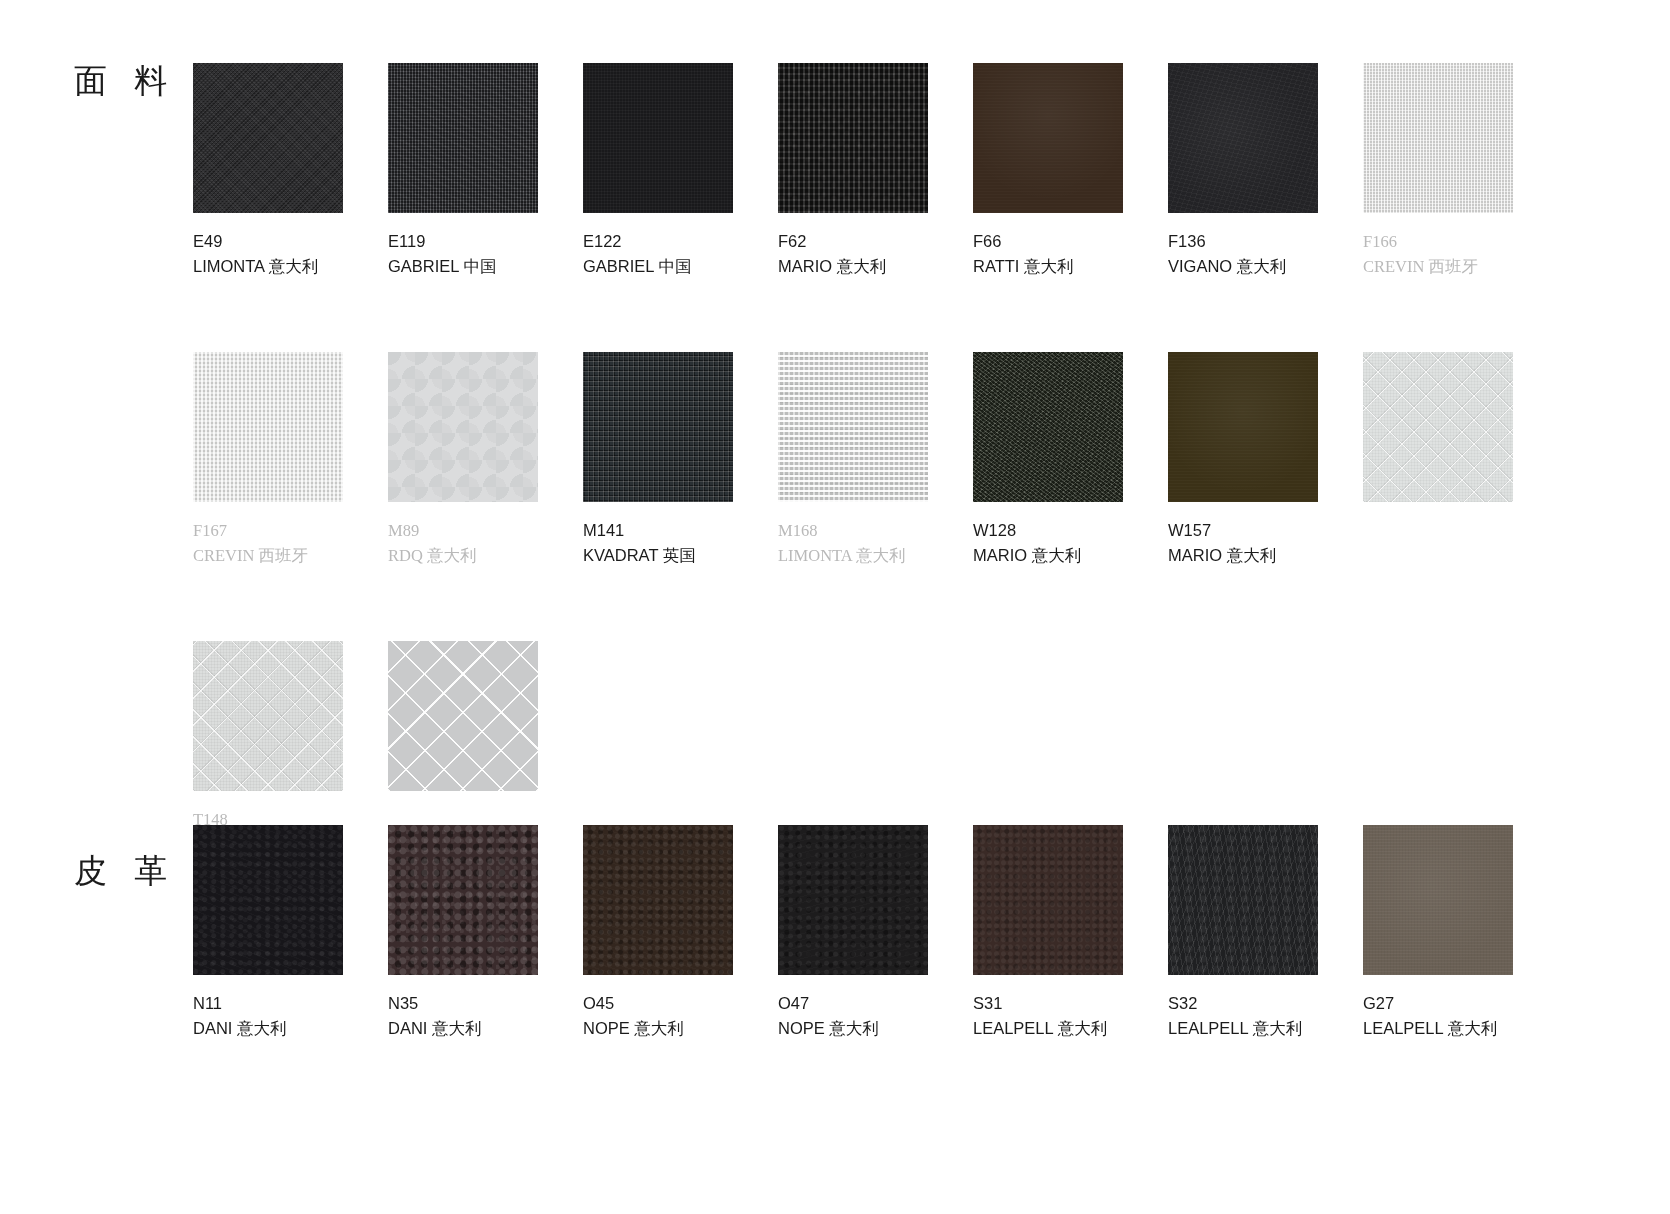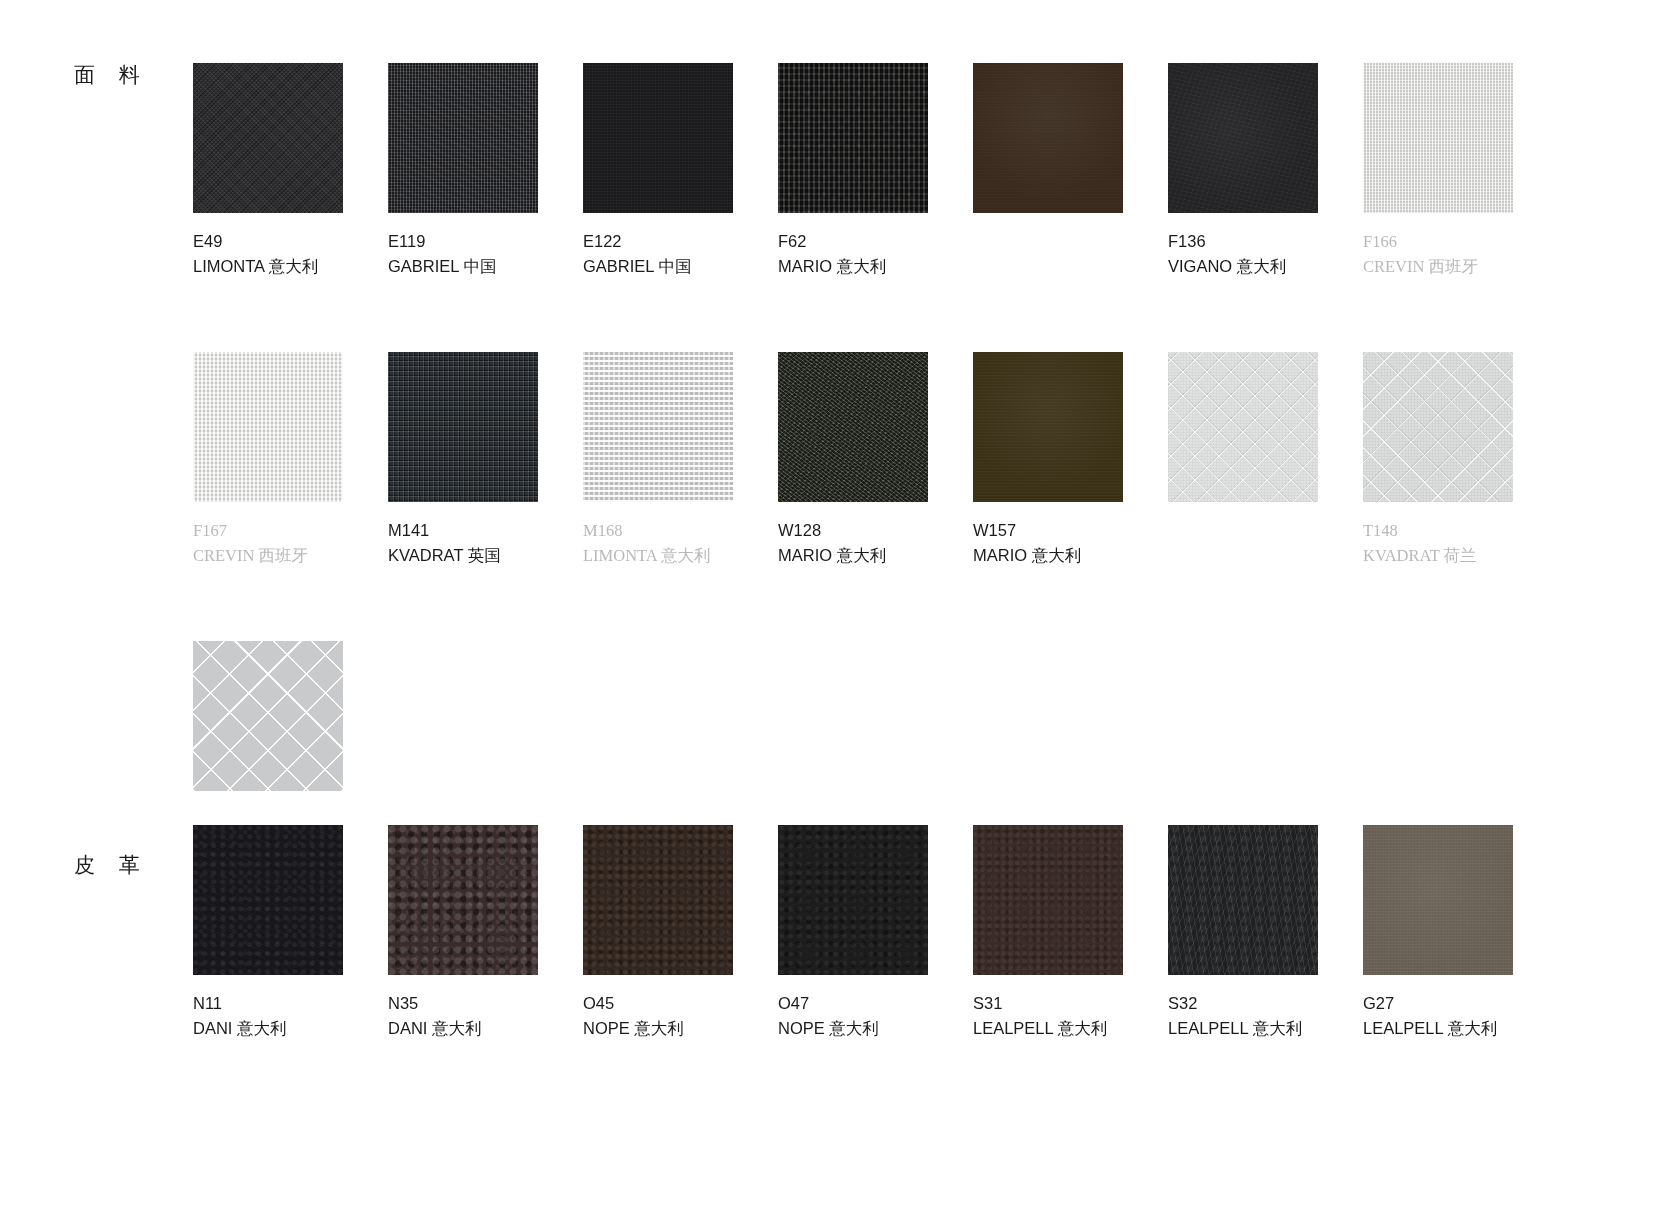--- a/index.html
+++ b/index.html
@@ -18,21 +18,21 @@
 
   .sheet {
     position: relative;
     width: 1670px;
     height: 1214px;
   }
 
   
   .section-title {
     position: absolute;
-    font-size: 21px;
+    font-size: 33px;
     line-height: 1;
     letter-spacing: 9px;
     color: #1b1b1b;
     font-weight: 400;
     white-space: nowrap;
   }
   #title-fabric { left: 74px;  top: 64px; }
   #title-leather { left: 74px; top: 854px; }
 
   
@@ -313,20 +313,24 @@
         </div>
         <div class="caption">
           <span class="code">F62</span>
           <span class="brand">MARIO 意大利</span>
         </div>
       </div>
       <div class="swatch-cell">
         <div class="swatch" style="background-color: rgb(58, 42, 30);">
           <div class="tex t-f66"></div>
         </div>
+        <div class="caption">
+          <span class="code">F66</span>
+          <span class="brand">RATTI 意大利</span>
+        </div>
       </div>
       <div class="swatch-cell">
         <div class="swatch" style="background-color: rgb(35, 35, 38);">
           <div class="tex t-f136"></div>
         </div>
         <div class="caption">
           <span class="code">F136</span>
           <span class="brand">VIGANO 意大利</span>
         </div>
       </div>
@@ -342,20 +346,29 @@
       <div class="swatch-cell">
         <div class="swatch" style="background-color: rgb(216, 217, 215);">
           <div class="tex t-f167"></div>
         </div>
         <div class="caption muted">
           <span class="code">F167</span>
           <span class="brand">CREVIN 西班牙</span>
         </div>
       </div>
       <div class="swatch-cell">
+        <div class="swatch" style="background-color: rgb(219, 220, 221);">
+          <div class="tex t-m89"></div>
+        </div>
+        <div class="caption muted">
+          <span class="code">M89</span>
+          <span class="brand">RDQ 意大利</span>
+        </div>
+      </div>
+      <div class="swatch-cell">
         <div class="swatch" style="background-color: rgb(42, 48, 52);">
           <div class="tex t-m141"></div>
         </div>
         <div class="caption">
           <span class="code">M141</span>
           <span class="brand">KVADRAT 英国</span>
         </div>
       </div>
       <div class="swatch-cell">
         <div class="swatch" style="background-color: rgb(214, 215, 214);">

